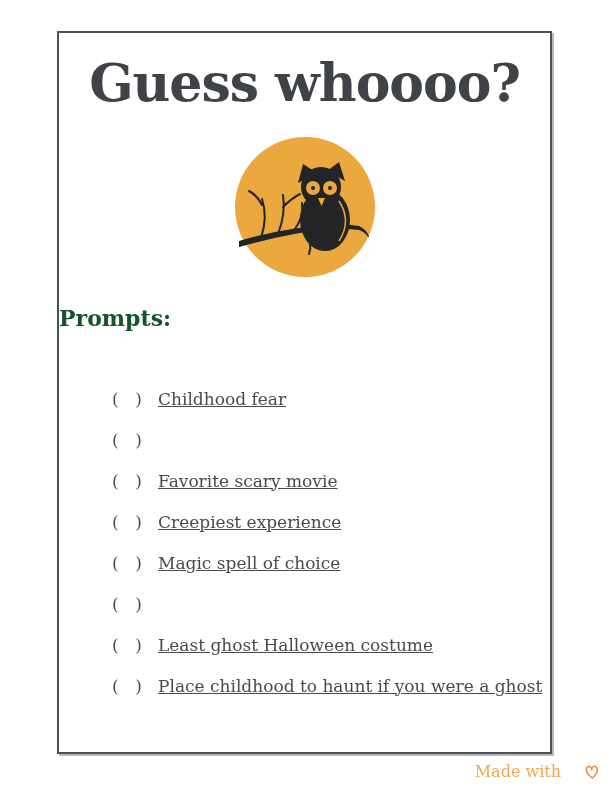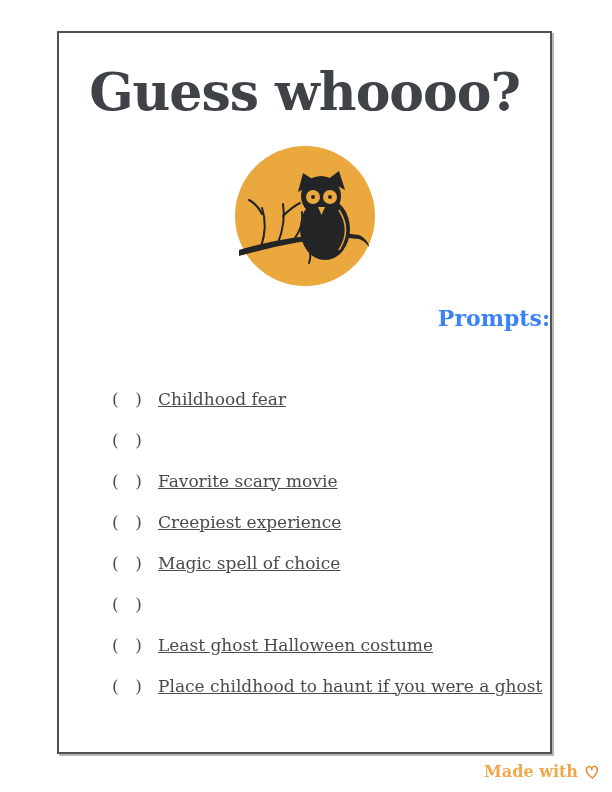--- a/index.html
+++ b/index.html
@@ -13,39 +13,39 @@
   }
   .frame {
     position: absolute;
     left: 57px; top: 31px;
     width: 495px; height: 723px;
     border: 2px solid #4e5154;
     box-shadow: 2px 2px 0 rgba(125,125,125,0.55);
     background: #ffffff;
   }
   .title {
-    margin-top: 32px;
+    margin-top: 23px;
     text-align: center;
     font-size: 52px;
     font-weight: bold;
     letter-spacing: -1px;
     color: #3f4246;
     line-height: 1.05;
   }
   .owl-wrap {
     margin-top: 26px;
     display: flex;
     justify-content: center;
   }
   .prompts-heading {
-    margin-top: 19px;
-    text-align: right;
+    margin-top: 28px;
+    text-align: left;
     font-size: 22px;
     font-weight: bold;
-    color: #3b82f6;
+    color: #14532d;
   }
   .prompt-list {
     list-style: none;
     margin-top: 56px;
     padding-left: 53px;
     padding-right: 20px;
   }
   .prompt-row {
     display: flex;
     align-items: baseline;
@@ -61,23 +61,23 @@
     flex: 0 0 30px;
     color: #474b4e;
   }
   .prompt-label { margin-left: 16px; white-space: nowrap; text-decoration: underline; }
   .footer {
     position: absolute;
     right: 10px;
     top: 762px;
     display: flex;
     align-items: center;
-    gap: 4px;
+    gap: 21px;
     font-size: 16px;
-    font-weight: bold;
+    font-weight: normal;
     color: #f2a74e;
   }
   .heart-icon { display: inline-block; margin: 0 1px; transform: rotate(-4deg); }
 </style>
 </head>
 <body>
 
 <div class="frame">
 
   <h1 class="title">Guess whoooo?</h1>

